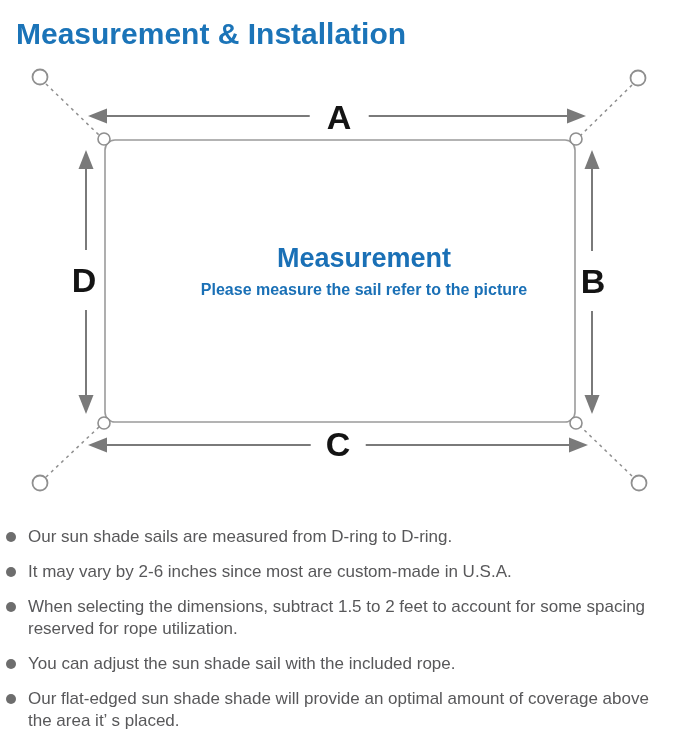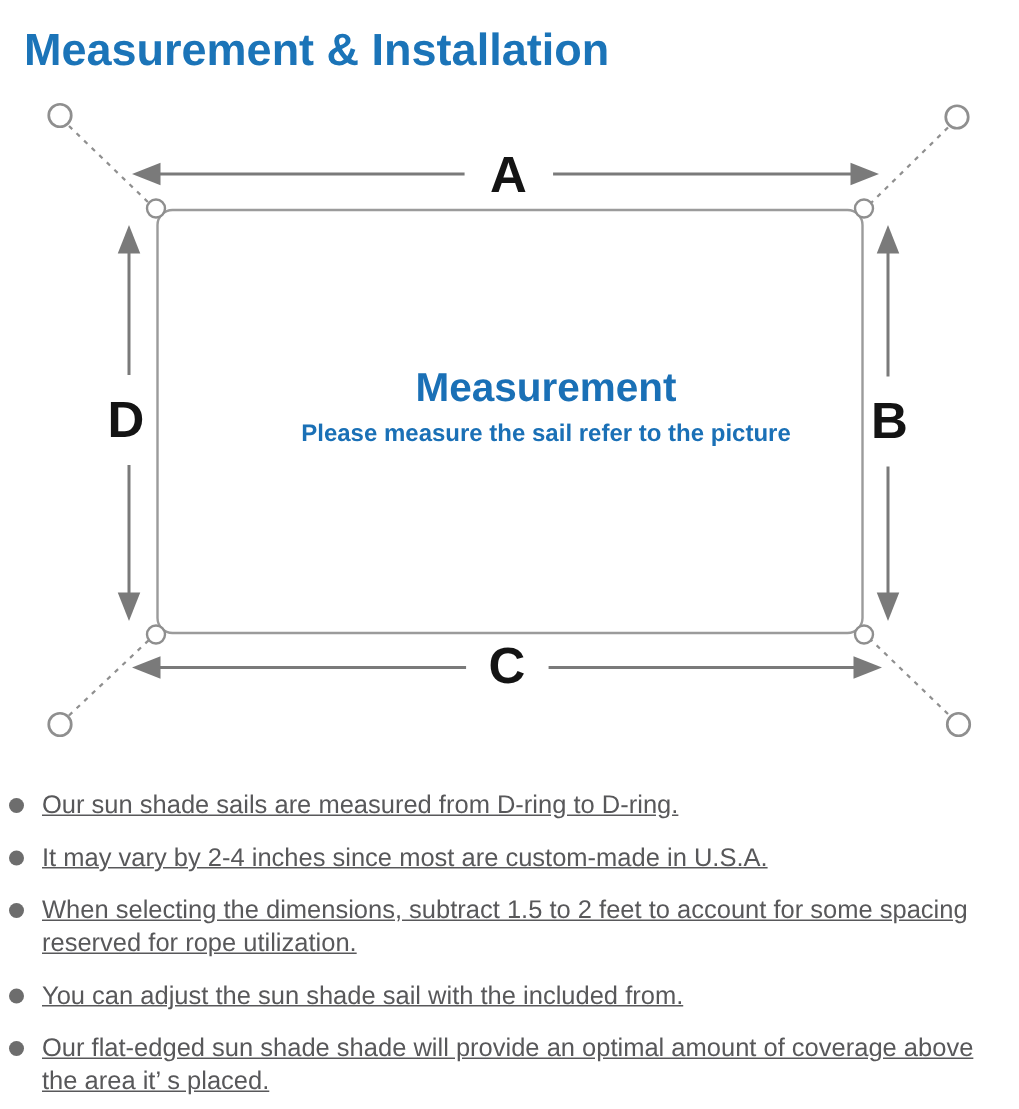--- a/index.html
+++ b/index.html
@@ -27,21 +27,21 @@
   .center-sub{margin:7px 0 0;font-size:16px;color:#1a70b6;font-weight:bold;}
   .notes{position:absolute;top:526px;left:6px;right:2px;}
   .note{
     display:flex;align-items:flex-start;margin-bottom:13px;
     font-size:17px;line-height:22px;color:#58585a;
   }
   .note .dot{
     flex:0 0 auto;width:10px;height:10px;border-radius:50%;
     background:#6d6d6d;margin:6px 12px 0 0;
   }
-  .note .text{white-space:pre-line;text-decoration:underline;}
+  .note .text{white-space:pre-line;}
 </style>
 </head>
 <body>
 
 <div class="page">
 
   <h1 class="title">Measurement &amp; Installation</h1>
 
   <svg class="diagram-svg" width="679" height="520" viewBox="0 0 679 520">
 
@@ -98,30 +98,30 @@
     <p class="center-sub">Please measure the sail refer to the picture</p>
   </div>
 
   <div class="notes">
     <div class="note">
       <span class="dot"></span>
       <span class="text">Our sun shade sails are measured from D-ring to D-ring.</span>
     </div>
     <div class="note">
       <span class="dot"></span>
-      <span class="text">It may vary by 2-4 inches since most are custom-made in U.S.A.</span>
+      <span class="text">It may vary by 2-6 inches since most are custom-made in U.S.A.</span>
     </div>
     <div class="note">
       <span class="dot"></span>
       <span class="text">When selecting the dimensions, subtract 1.5 to 2 feet to account for some spacing
 reserved for rope utilization.</span>
     </div>
     <div class="note">
       <span class="dot"></span>
-      <span class="text">You can adjust the sun shade sail with the included from.</span>
+      <span class="text">You can adjust the sun shade sail with the included rope.</span>
     </div>
     <div class="note">
       <span class="dot"></span>
       <span class="text">Our flat-edged sun shade shade will provide an optimal amount of coverage above
 the area it’ s placed.</span>
     </div>
   </div>
 
 </div>
 

